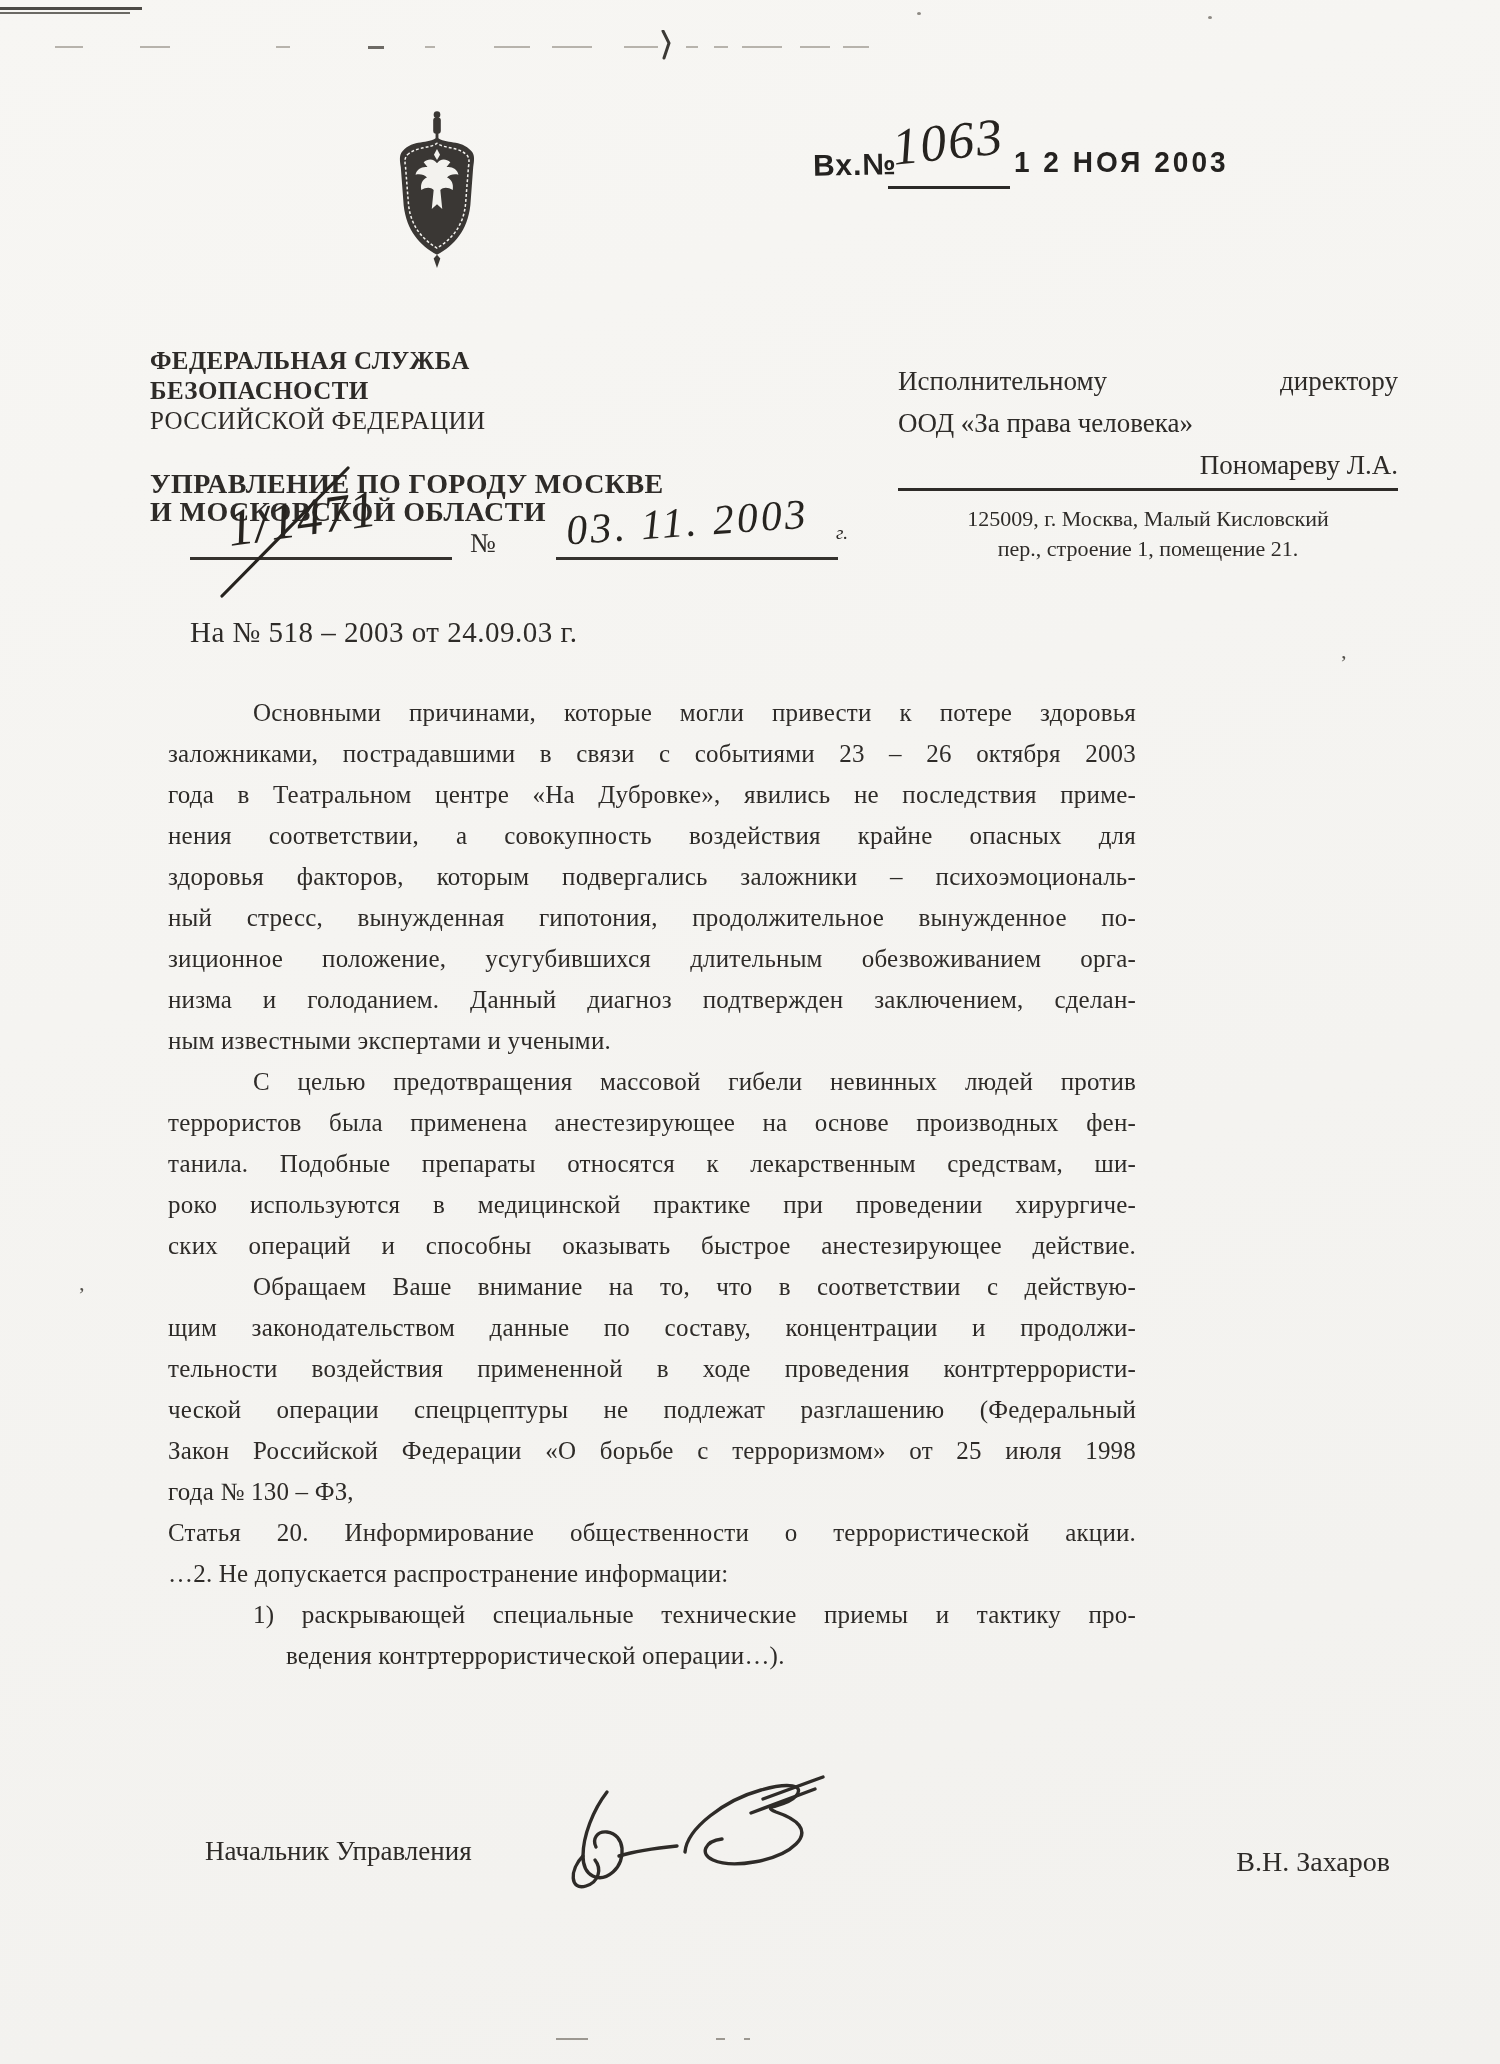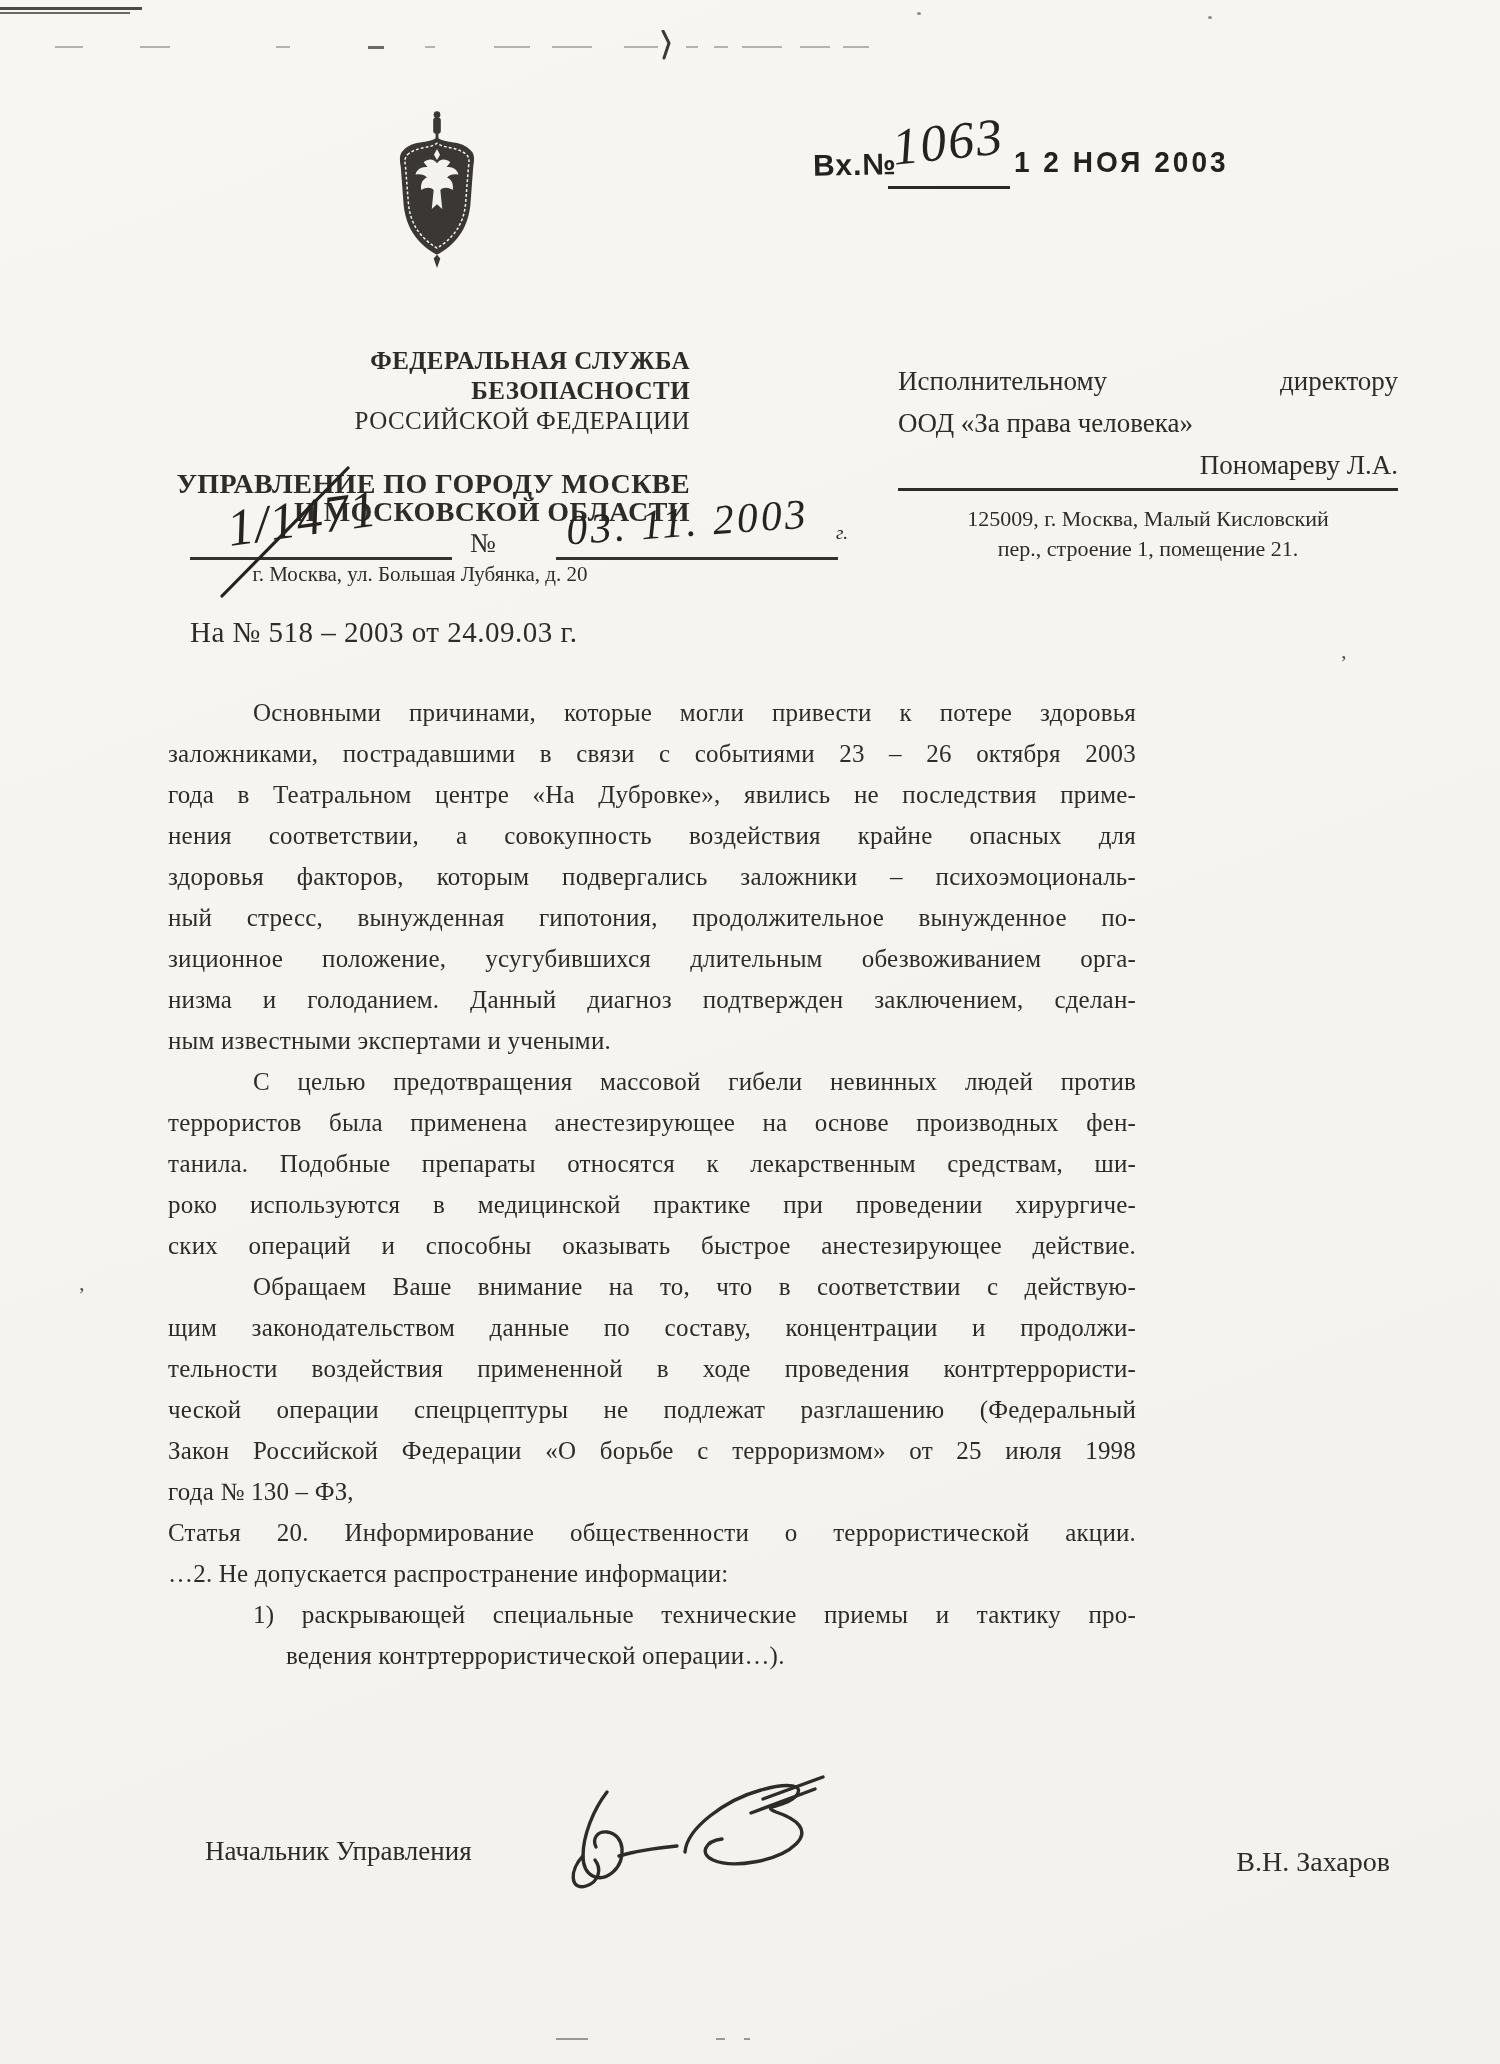--- a/index.html
+++ b/index.html
@@ -5,21 +5,21 @@
   html,body{margin:0;padding:0;background:#9a9a9a;}
   #page{
     position:relative;width:1500px;height:2064px;margin:0 auto;
     background:linear-gradient(160deg,#f7f6f3 0%,#f4f3f0 60%,#f2f1ee 100%);
     overflow:hidden;
     font-family:"Liberation Serif","DejaVu Serif",serif;
     color:var(--ink,#2e2b28);
   }
   .abs{position:absolute;}
   
-  #letterhead{left:150px;top:346px;width:540px;text-align:right;letter-spacing:.4px;}
+  #letterhead{left:150px;top:346px;width:540px;text-align:left;letter-spacing:.4px;}
   .org1{font-size:25px;font-weight:bold;line-height:30px;}
   .org2{font-size:25px;line-height:30px;}
   .dept{font-size:28px;font-weight:bold;line-height:28px;}
   .dept-gap{height:34px;}
   .rule{position:absolute;background:#35322e;height:2.5px;}
   #num-sign{left:470px;top:528px;font-size:27px;}
   #date-suffix{left:836px;top:522px;font-size:19px;font-style:italic;}
   #fsb-address{left:150px;top:562px;width:540px;text-align:center;font-size:21px;}
   .hand{font-style:italic;color:#26231f;}
   #hand-date{left:566px;top:498px;font-size:42px;letter-spacing:3px;transform:rotate(-4deg);}
@@ -116,21 +116,20 @@
 
   <div class="rule" style="left:190px;top:557px;width:262px;"></div>
   <div id="num-sign" class="abs">№</div>
   <div class="rule" style="left:556px;top:557px;width:282px;"></div>
   <svg class="abs" style="left:200px;top:462px;" width="215" height="140" viewBox="0 0 215 140">
     <path d="M148 6 L22 134" fill="none" stroke="#26231f" stroke-width="3.2" stroke-linecap="round"></path>
     <text x="30" y="84" font-size="52" font-style="italic" letter-spacing="1" font-family="Liberation Serif, DejaVu Serif, serif" fill="#26231f" transform="rotate(-8 30 84)">1/1471</text>
   </svg>
   <div id="hand-date" class="abs hand">03. 11. 2003</div>
   <div id="date-suffix" class="abs">г.</div>
-  <div id="fsb-address" class="abs">г. Москва, ул. Большая Лубянка, д. 20</div>
 
   <div id="recipient" class="abs">
     <div class="just">Исполнительному директору</div>
     <div>ООД «За права человека»</div>
     <div class="r-right">Пономареву Л.А.</div>
     <div class="sep"></div>
     <div class="addr first">125009, г. Москва, Малый Кисловский</div>
     <div class="addr">пер., строение 1, помещение 21.</div>
   </div>
 

